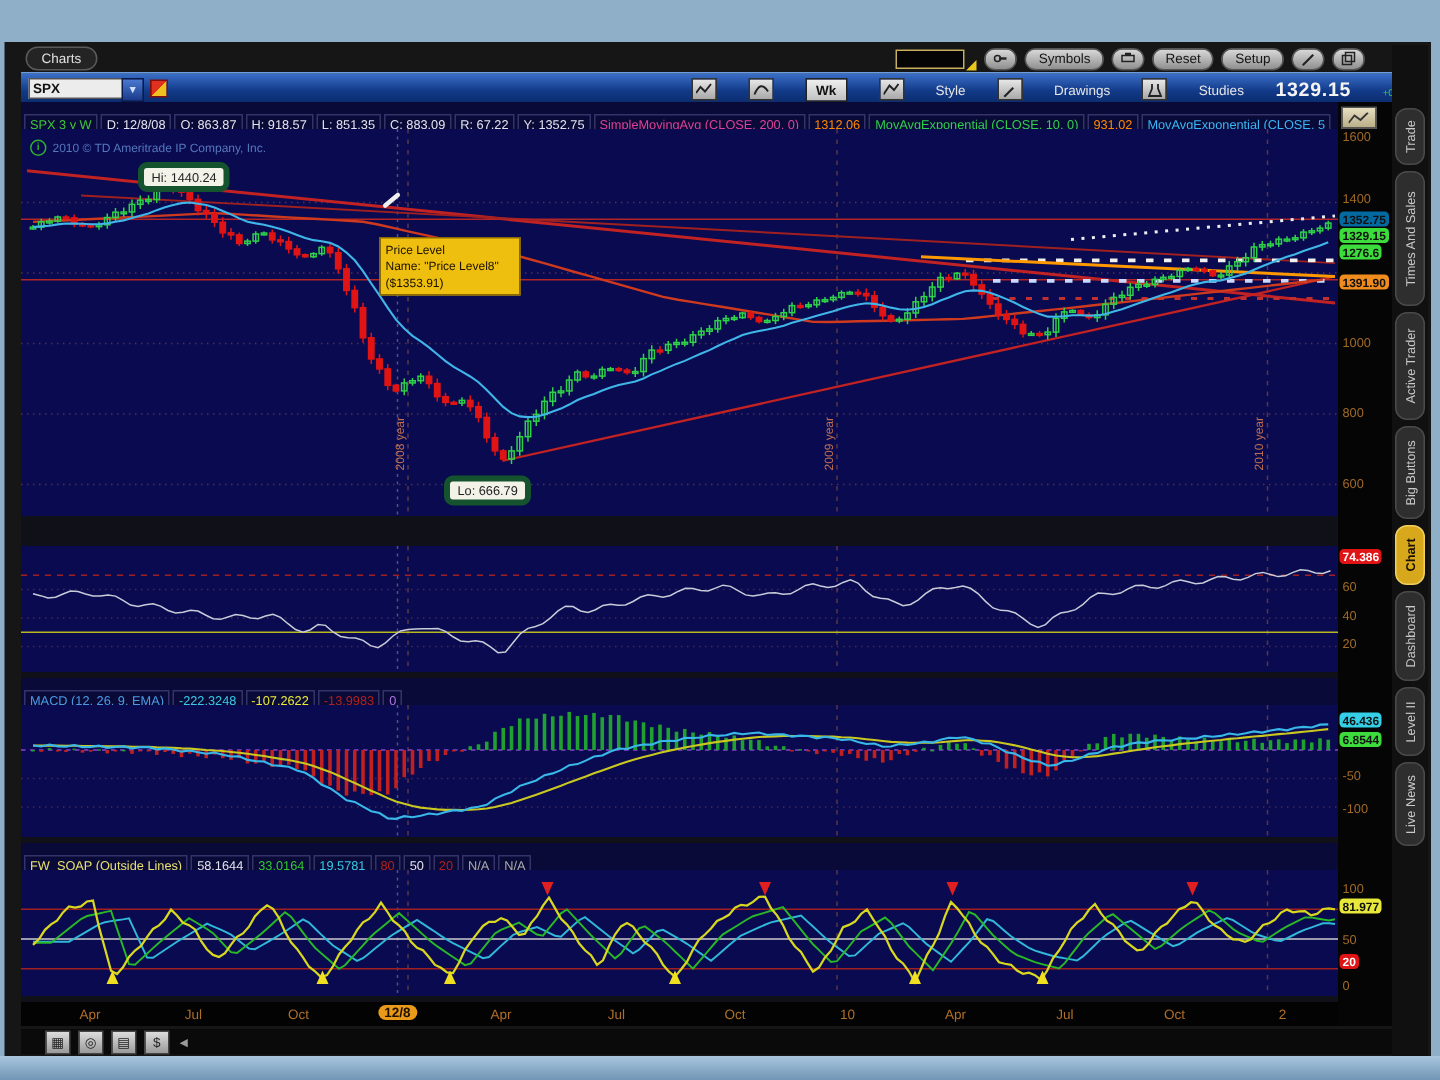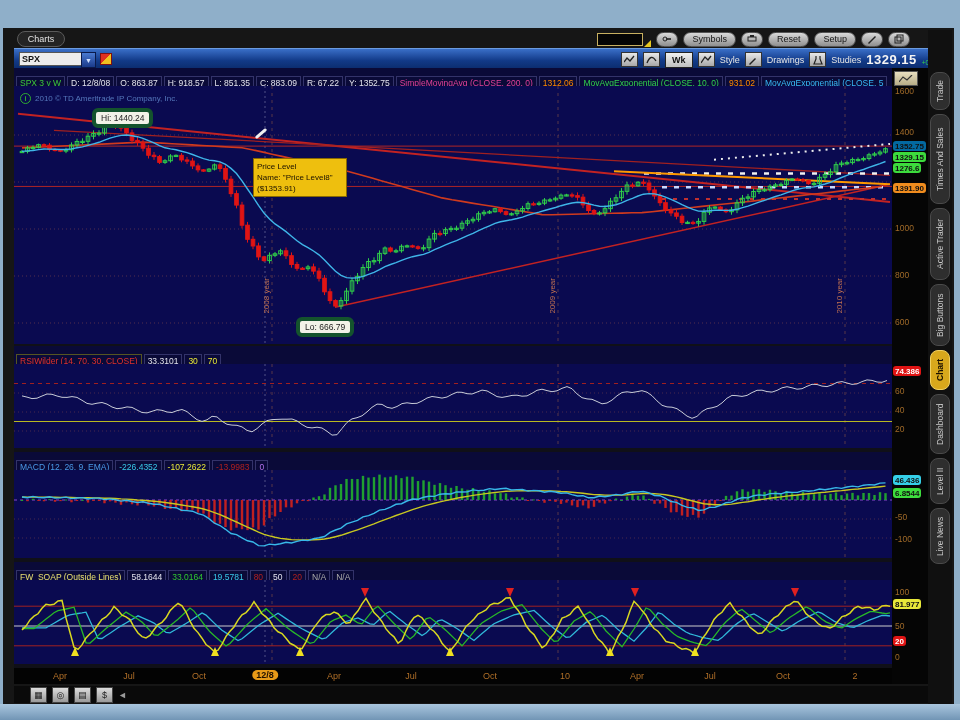--- a/index.html
+++ b/index.html
@@ -29,21 +29,21 @@
   .pill.icon-only{width:16px;padding:0 2px;}
   .pill svg{display:block;}
   
   #blue-toolbar{position:absolute;left:14px;top:48px;width:938px;height:21px;
     background:linear-gradient(#3a6fc8,#123a88 55%,#0a2a6a);border-top:1px solid #6b9be0;}
   #symbol-input{position:absolute;left:5px;top:3px;width:58px;height:12px;background:#ececec;border:1px solid #555;
     font-size:9px;font-weight:bold;color:#111;padding:0 2px;font-family:"Liberation Sans",sans-serif;}
   #symbol-dd{position:absolute;left:67px;top:3px;width:13px;height:14px;background:linear-gradient(#4a7ad0,#1a3a8a);
     border:1px solid #0a1a4a;color:#cfe0ff;font-size:7px;display:flex;align-items:center;justify-content:center;}
   #flag-icon{position:absolute;left:86px;top:4px;width:10px;height:10px;background:linear-gradient(135deg,#e03020 50%,#f0c020 50%);border:1px solid #801010;}
-  #bt-right{position:absolute;right:8px;top:2px;height:17px;display:flex;align-items:center;gap:5px;}
+  #bt-right{position:absolute;right:8px;top:2px;height:17px;display:flex;align-items:center;gap:21px;}
   .mini-btn{width:15px;height:13px;background:linear-gradient(#e8e8e8,#a8a8a8);border:1px solid #333;display:flex;align-items:center;justify-content:center;}
   #wk-btn{width:26px;height:14px;background:linear-gradient(#f0f0f0,#c0c0c0);border:1px solid #222;color:#111;
     font-size:9px;font-weight:bold;display:flex;align-items:center;justify-content:center;}
   .bt-label{color:#e6e6e6;font-size:9px;}
   #last-price{color:#f4f4f4;font-size:13px;font-weight:bold;letter-spacing:0.5px;}
   #chg-stack{display:flex;flex-direction:column;line-height:6.5px;}
   #chg-stack span{color:#35d04a;font-size:6.5px;text-align:right;}
   
   #region{position:absolute;left:14px;top:68px;width:878px;height:616px;background:#101018;}
   .hdr{position:absolute;left:0;width:878px;height:30px;background:#0a0a38;display:flex;align-items:center;overflow:hidden;}
@@ -543,42 +543,36 @@
     <div id="price-tooltip">
       <div>Price Level</div>
       <div>Name: "Price Level8"</div>
       <div>($1353.91)</div>
     </div>
     <div id="pencil-cursor"></div>
     <div class="year-lbl" style="left:248px;top:210px;">2008 year</div>
     <div class="year-lbl" style="left:534px;top:210px;">2009 year</div>
     <div class="year-lbl" style="left:821px;top:210px;">2010 year</div>
 
-    <div class="hdr" id="rsi-header">
-      <span class="hbox" style="color:#e03030;border-color:#552;">RSIWilder (14, 70, 30, CLOSE)</span>
-      <span class="hbox">33.3101</span>
-      <span class="hbox" style="color:#e8e838;">30</span>
-      <span class="hbox" style="color:#e8e838;">70</span>
-    </div>
     <svg id="sv-rsi" class="plot" width="878" height="84">
         <line x1="0" y1="29" x2="878" y2="29" stroke="rgba(190,100,70,0.35)" stroke-width="1" stroke-dasharray="1,3"></line>
         <line x1="0" y1="48" x2="878" y2="48" stroke="rgba(190,100,70,0.35)" stroke-width="1" stroke-dasharray="1,3"></line>
         <line x1="0" y1="67" x2="878" y2="67" stroke="rgba(190,100,70,0.35)" stroke-width="1" stroke-dasharray="1,3"></line>
         <line x1="258" y1="0" x2="258" y2="84" stroke="rgba(200,120,60,0.4)" stroke-width="1" stroke-dasharray="3,4"></line>
         <line x1="544" y1="0" x2="544" y2="84" stroke="rgba(200,120,60,0.4)" stroke-width="1" stroke-dasharray="3,4"></line>
         <line x1="831" y1="0" x2="831" y2="84" stroke="rgba(200,120,60,0.4)" stroke-width="1" stroke-dasharray="3,4"></line>
         <line x1="251" y1="0" x2="251" y2="84" stroke="rgba(170,170,200,0.45)" stroke-width="1" stroke-dasharray="2,3"></line>
         <line x1="0" y1="19.5" x2="878" y2="19.5" stroke="#a02020" stroke-width="1" stroke-dasharray="4,4"></line>
         <line x1="0" y1="57.5" x2="878" y2="57.5" stroke="#b8b820" stroke-width="1"></line>
         <polyline points="8.0,31.9 13.0,33.1 18.0,34.6 23.0,34.2 28.0,32.0 33.0,30.0 38.0,30.3 43.0,32.0 48.0,33.3 53.0,33.4 58.0,32.6 63.0,33.4 68.0,36.3 73.0,39.4 78.0,40.3 83.0,39.2 88.0,38.5 93.0,40.1 98.0,43.0 103.0,44.7 108.0,44.1 113.0,42.9 118.0,43.4 123.0,46.0 128.0,48.5 133.0,48.9 138.0,47.3 143.0,45.7 148.0,46.3 153.0,48.0 158.0,48.5 163.0,46.7 168.0,45.5 173.0,47.6 178.0,51.8 183.0,55.7 188.0,57.4 193.0,55.8 198.0,52.3 203.0,52.9 208.0,57.3 213.0,60.3 218.0,61.1 223.0,61.3 228.0,62.9 233.0,66.4 238.0,67.8 243.0,64.6 248.0,60.0 253.0,56.6 258.0,55.6 263.0,55.4 268.0,55.2 273.0,55.2 278.0,55.0 283.0,56.9 288.0,60.5 293.0,63.3 298.0,63.9 303.0,63.2 308.0,64.0 313.0,67.3 318.0,71.1 323.0,70.7 328.0,64.5 333.0,58.4 338.0,54.9 343.0,53.7 348.0,51.8 353.0,47.9 358.0,43.3 363.0,40.1 368.0,40.4 373.0,43.3 378.0,44.3 383.0,42.5 388.0,39.6 393.0,38.8 398.0,39.5 403.0,39.3 408.0,37.0 413.0,34.0 418.0,32.5 423.0,33.2 428.0,34.1 433.0,33.0 438.0,30.3 443.0,28.2 448.0,28.3 453.0,29.7 458.0,30.0 463.0,28.1 468.0,26.1 473.0,26.9 478.0,29.7 483.0,32.6 488.0,33.4 493.0,32.5 498.0,31.4 503.0,31.2 508.0,32.2 513.0,31.9 518.0,29.3 523.0,26.3 528.0,25.2 533.0,26.6 538.0,27.7 543.0,26.8 548.0,24.3 553.0,22.6 558.0,24.7 563.0,29.9 568.0,33.7 573.0,34.9 578.0,35.3 583.0,37.5 588.0,39.8 593.0,39.0 598.0,36.1 603.0,31.8 608.0,28.5 613.0,27.8 618.0,28.5 623.0,27.7 628.0,26.7 633.0,28.2 638.0,31.7 643.0,36.9 648.0,41.3 653.0,42.9 658.0,43.2 663.0,44.7 668.0,48.2 673.0,52.1 678.0,54.3 683.0,52.4 688.0,47.5 693.0,44.7 698.0,43.8 703.0,42.4 708.0,38.9 713.0,34.2 718.0,31.4 723.0,31.7 728.0,32.4 733.0,31.4 738.0,28.6 743.0,26.3 748.0,26.2 753.0,27.6 758.0,28.1 763.0,26.4 768.0,23.8 773.0,22.7 778.0,23.8 783.0,25.2 788.0,24.7 793.0,22.3 798.0,20.3 803.0,20.5 808.0,22.1 813.0,22.6 818.0,20.9 823.0,18.4 828.0,17.6 833.0,19.0 838.0,20.4 843.0,19.9 848.0,17.6 853.0,15.9 858.0,16.4 863.0,18.0 868.0,18.3 873.0,16.5" fill="none" stroke="#c8ccd8" stroke-width="1"></polyline>
       </svg>
 
     <div class="hdr" id="macd-header">
       <span class="hbox" style="color:#4a9ae8;">MACD (12, 26, 9, EMA)</span>
-      <span class="hbox" style="color:#38c8e8;">-226.4352</span>
+      <span class="hbox" style="color:#38c8e8;">-222.3248</span>
       <span class="hbox" style="color:#e8e838;">-107.2622</span>
       <span class="hbox" style="color:#b02020;">-13.9983</span>
       <span class="hbox" style="color:#b070e8;">0</span>
     </div>
     <svg id="sv-macd" class="plot" width="878" height="88">
         <line x1="0" y1="49" x2="878" y2="49" stroke="rgba(190,100,70,0.35)" stroke-width="1" stroke-dasharray="1,3"></line>
         <line x1="0" y1="68" x2="878" y2="68" stroke="rgba(190,100,70,0.35)" stroke-width="1" stroke-dasharray="1,3"></line>
         <line x1="258" y1="0" x2="258" y2="88" stroke="rgba(200,120,60,0.4)" stroke-width="1" stroke-dasharray="3,4"></line>
         <line x1="544" y1="0" x2="544" y2="88" stroke="rgba(200,120,60,0.4)" stroke-width="1" stroke-dasharray="3,4"></line>
         <line x1="831" y1="0" x2="831" y2="88" stroke="rgba(200,120,60,0.4)" stroke-width="1" stroke-dasharray="3,4"></line>

